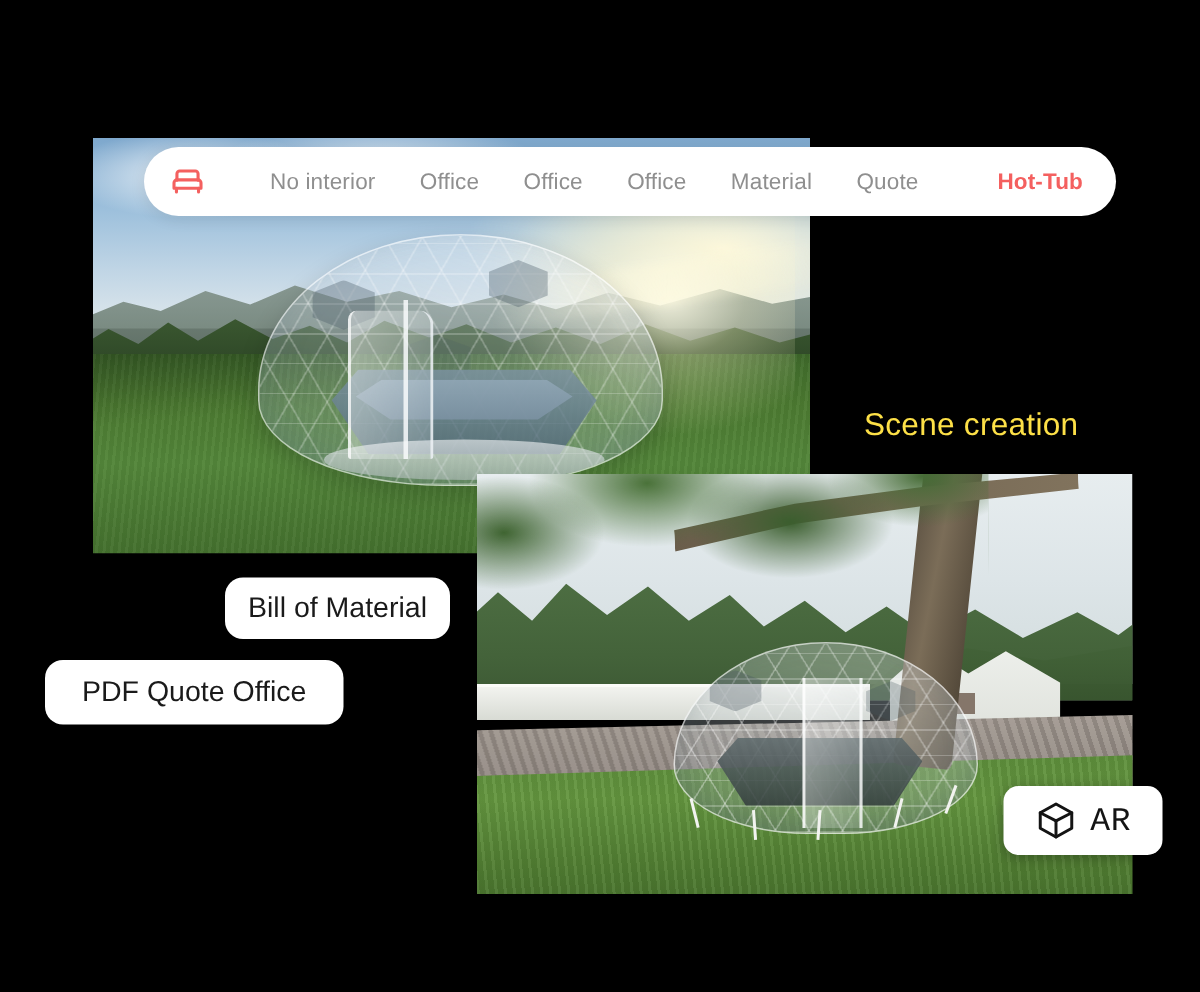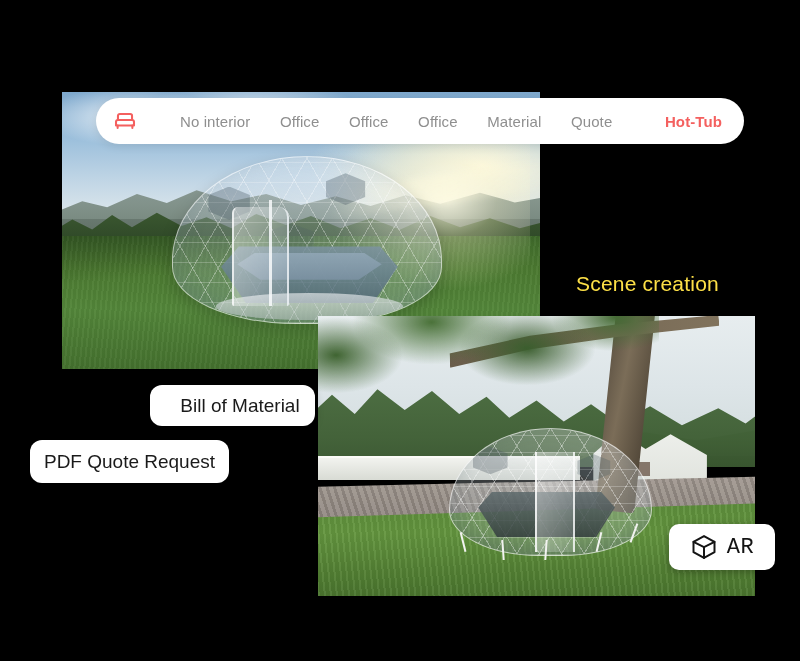--- a/index.html
+++ b/index.html
@@ -308,21 +308,21 @@
     display: flex;
     align-items: center;
     justify-content: center;
     color: #1a1a1a;
     font-size: 19px;
     box-shadow: 0 2px 8px rgba(0,0,0,.25);
     cursor: pointer;
   }
   #pill-bom {
     left: 150px; top: 385px;
-    width: 150px; height: 41px; padding-left: 15px;
+    width: 150px; height: 41px;
   }
   #pill-pdf {
     left: 30px; top: 440px;
     width: 199px; height: 43px;
   }
 
   
   #scene-caption {
     position: absolute;
     left: 576px;
@@ -430,21 +430,21 @@
       <span class="nav-item">Office</span>
       <span class="nav-item">Material</span>
       <span class="nav-item">Quote</span>
       <span class="nav-item active">Hot-Tub</span>
     </div>
   </div>
 
   <div id="scene-caption">Scene creation</div>
 
   <div class="action-pill" id="pill-bom">Bill of Material</div>
-  <div class="action-pill" id="pill-pdf">PDF Quote Request</div>
+  <div class="action-pill" id="pill-pdf">PDF Quote Office</div>
 
   <div id="ar-button">
     <svg id="ar-cube-icon" viewBox="0 0 24 24" fill="none" stroke="#141414" stroke-width="1.7" stroke-linecap="round" stroke-linejoin="round">
       <path d="M12 2.6 21 7.6v8.8L12 21.4 3 16.4V7.6z"></path>
       <path d="M12 12.2 21 7.6"></path>
       <path d="M12 12.2 3 7.6"></path>
       <path d="M12 12.2v9.2"></path>
     </svg>
     <span id="ar-label">AR</span>
   </div>

